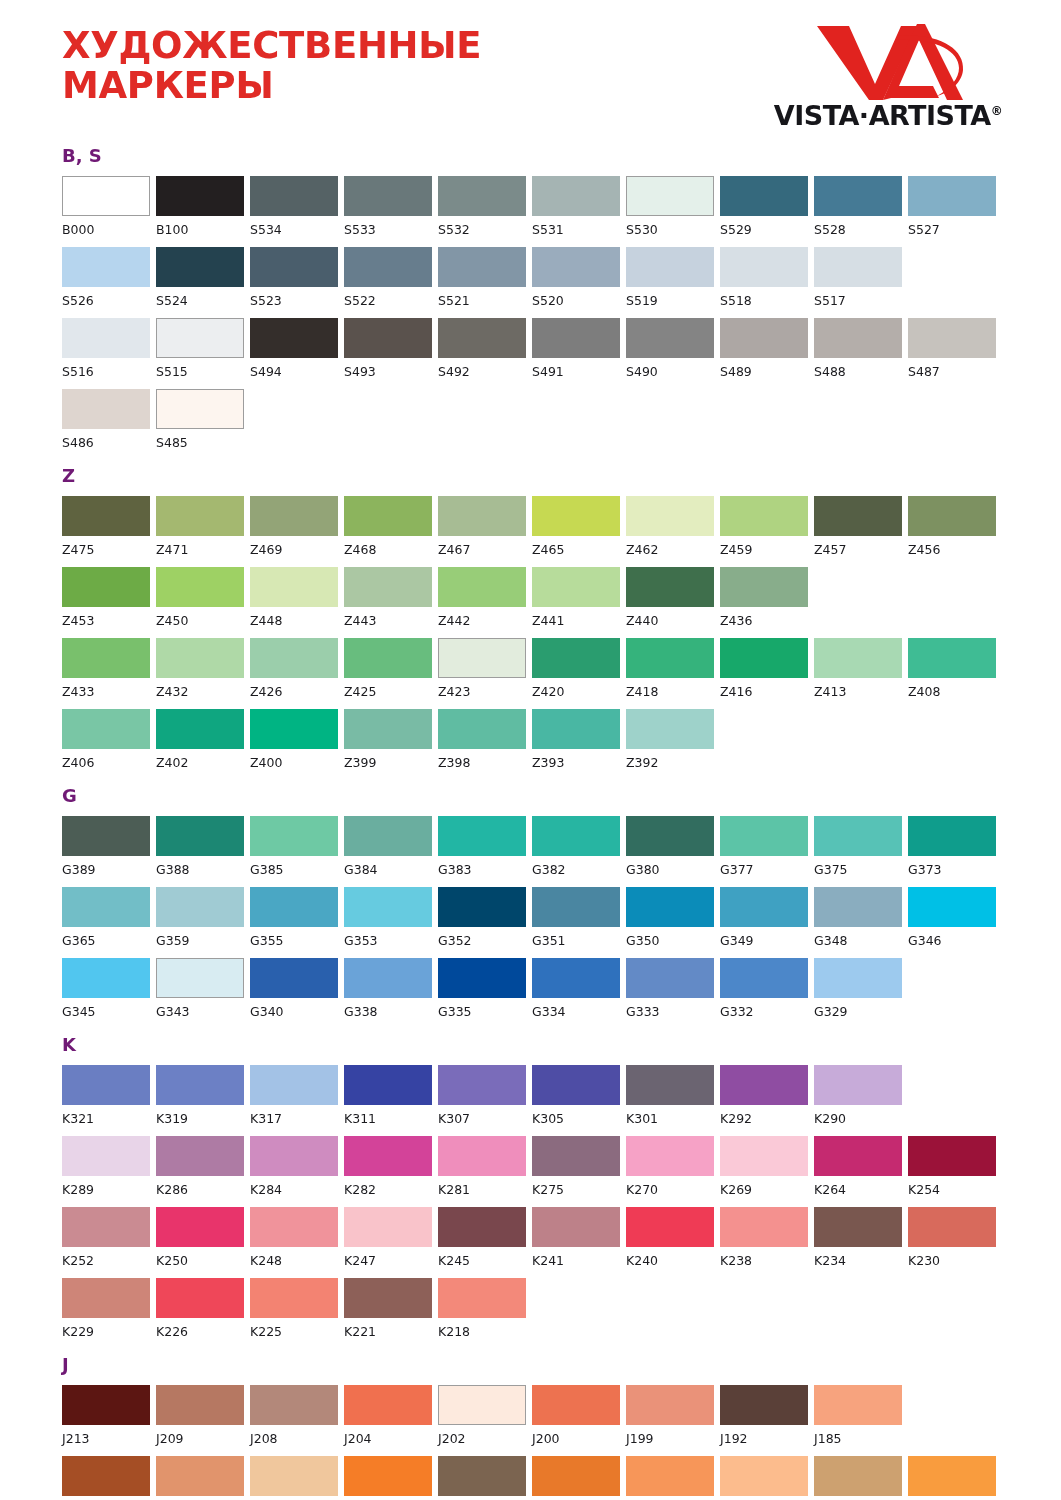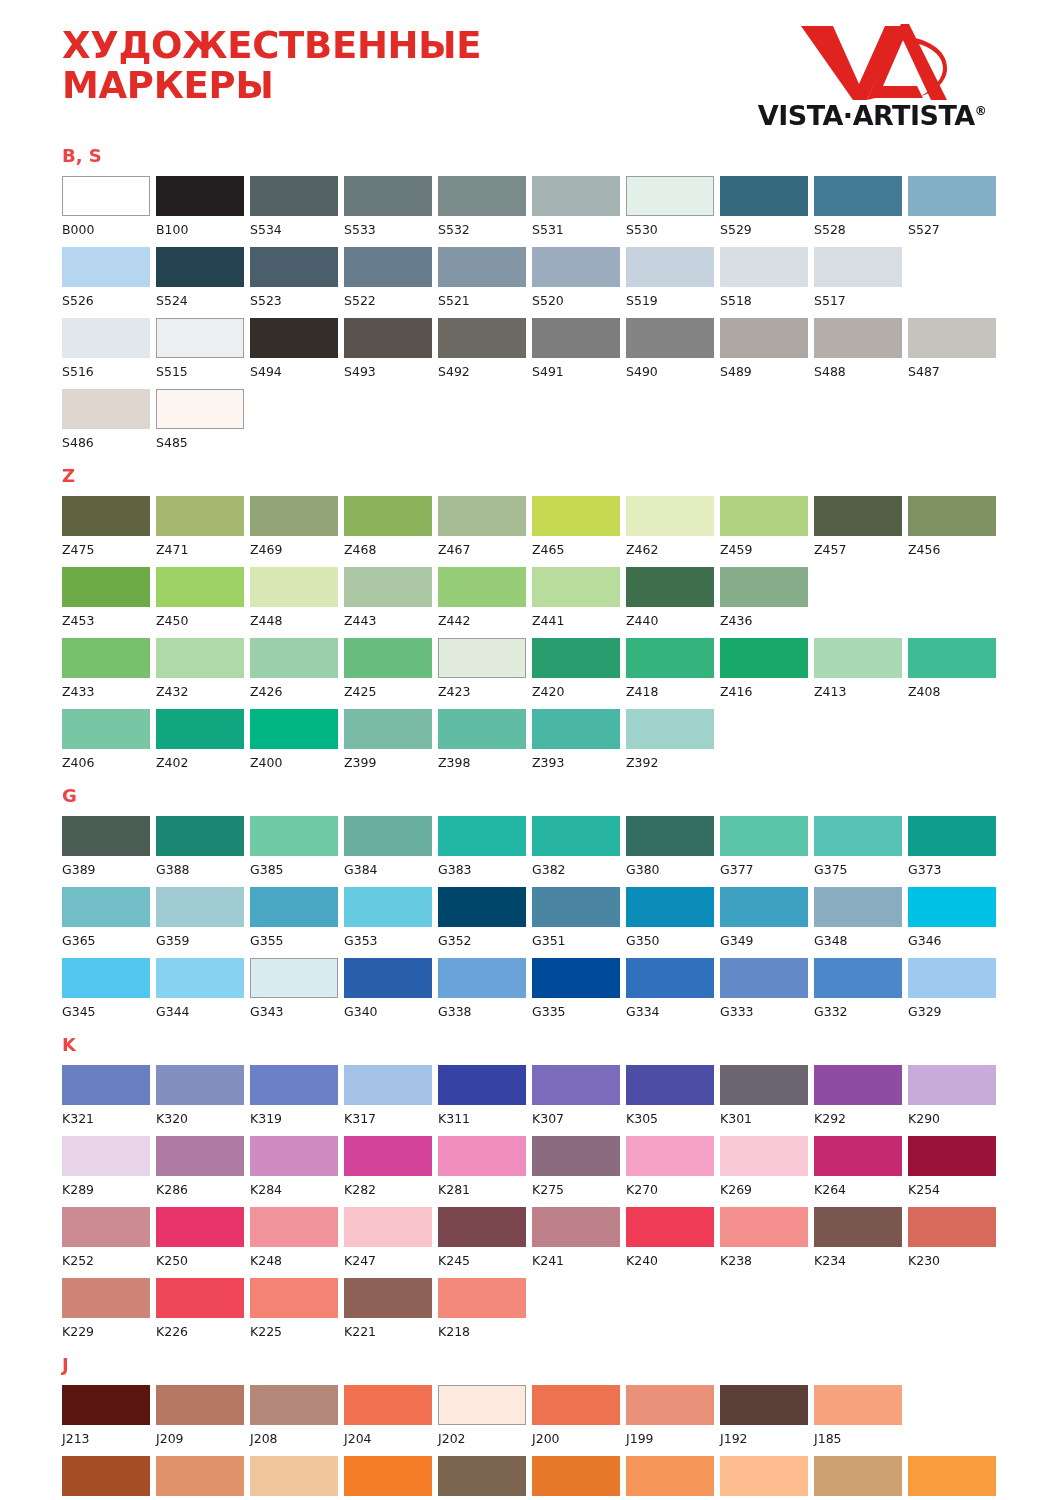--- a/index.html
+++ b/index.html
@@ -21,21 +21,21 @@
     color:#e02b26;
     font-family:"DejaVu Sans", sans-serif;
     font-weight:bold;
     font-size:37px;
     line-height:40px;
     letter-spacing:-0.3px;
   }
   .title .line2{ display:block; }
 
   .logo{
-    position:absolute; right:64px; top:22px;
+    position:absolute; right:48px; top:22px;
     width:250px; height:115px;
   }
   .logo-mark{
     position:absolute; left:50px; top:0px; width:160px; height:78px;
   }
   .logo-word{
     position:absolute; left:0; top:78px; width:250px;
     text-align:center;
     font-family:"DejaVu Sans", sans-serif;
     font-weight:bold;
@@ -51,21 +51,21 @@
   
   .content{ position:absolute; left:0; top:140px; width:1061px; }
 
   .group{ margin-bottom:0px; }
 
   .group-title{
     margin-left:62px;
     font-family:"DejaVu Sans", sans-serif;
     font-weight:bold;
     font-size:18px;
-    color:#ef4444;
+    color:#701a75;
     line-height:20px;
     padding-top:6px;
     padding-bottom:10px;
   }
 
   .rows{ margin-left:62px; }
 
   .row{
     display:flex;
     height:71px;
@@ -491,24 +491,20 @@
               <span class="swatch" style="background: rgb(0, 192, 230);"></span>
               <span class="code">G346</span>
             </div>
           </div>
           <div class="row">
             <div class="cell">
               <span class="swatch" style="background: rgb(81, 198, 239);"></span>
               <span class="code">G345</span>
             </div>
             <div class="cell">
-              <span class="swatch" style="background: rgb(135, 210, 241);"></span>
-              <span class="code">G344</span>
-            </div>
-            <div class="cell">
               <span class="swatch bordered" style="background: rgb(216, 236, 242);"></span>
               <span class="code">G343</span>
             </div>
             <div class="cell">
               <span class="swatch" style="background: rgb(41, 96, 173);"></span>
               <span class="code">G340</span>
             </div>
             <div class="cell">
               <span class="swatch" style="background: rgb(106, 163, 216);"></span>
               <span class="code">G338</span>
@@ -538,24 +534,20 @@
       </div>
       <div class="group">
         <div class="group-title">K</div>
         <div class="rows">
           <div class="row">
             <div class="cell">
               <span class="swatch" style="background: rgb(106, 126, 194);"></span>
               <span class="code">K321</span>
             </div>
             <div class="cell">
-              <span class="swatch" style="background: rgb(129, 144, 192);"></span>
-              <span class="code">K320</span>
-            </div>
-            <div class="cell">
               <span class="swatch" style="background: rgb(108, 128, 197);"></span>
               <span class="code">K319</span>
             </div>
             <div class="cell">
               <span class="swatch" style="background: rgb(163, 194, 230);"></span>
               <span class="code">K317</span>
             </div>
             <div class="cell">
               <span class="swatch" style="background: rgb(54, 67, 163);"></span>
               <span class="code">K311</span>

